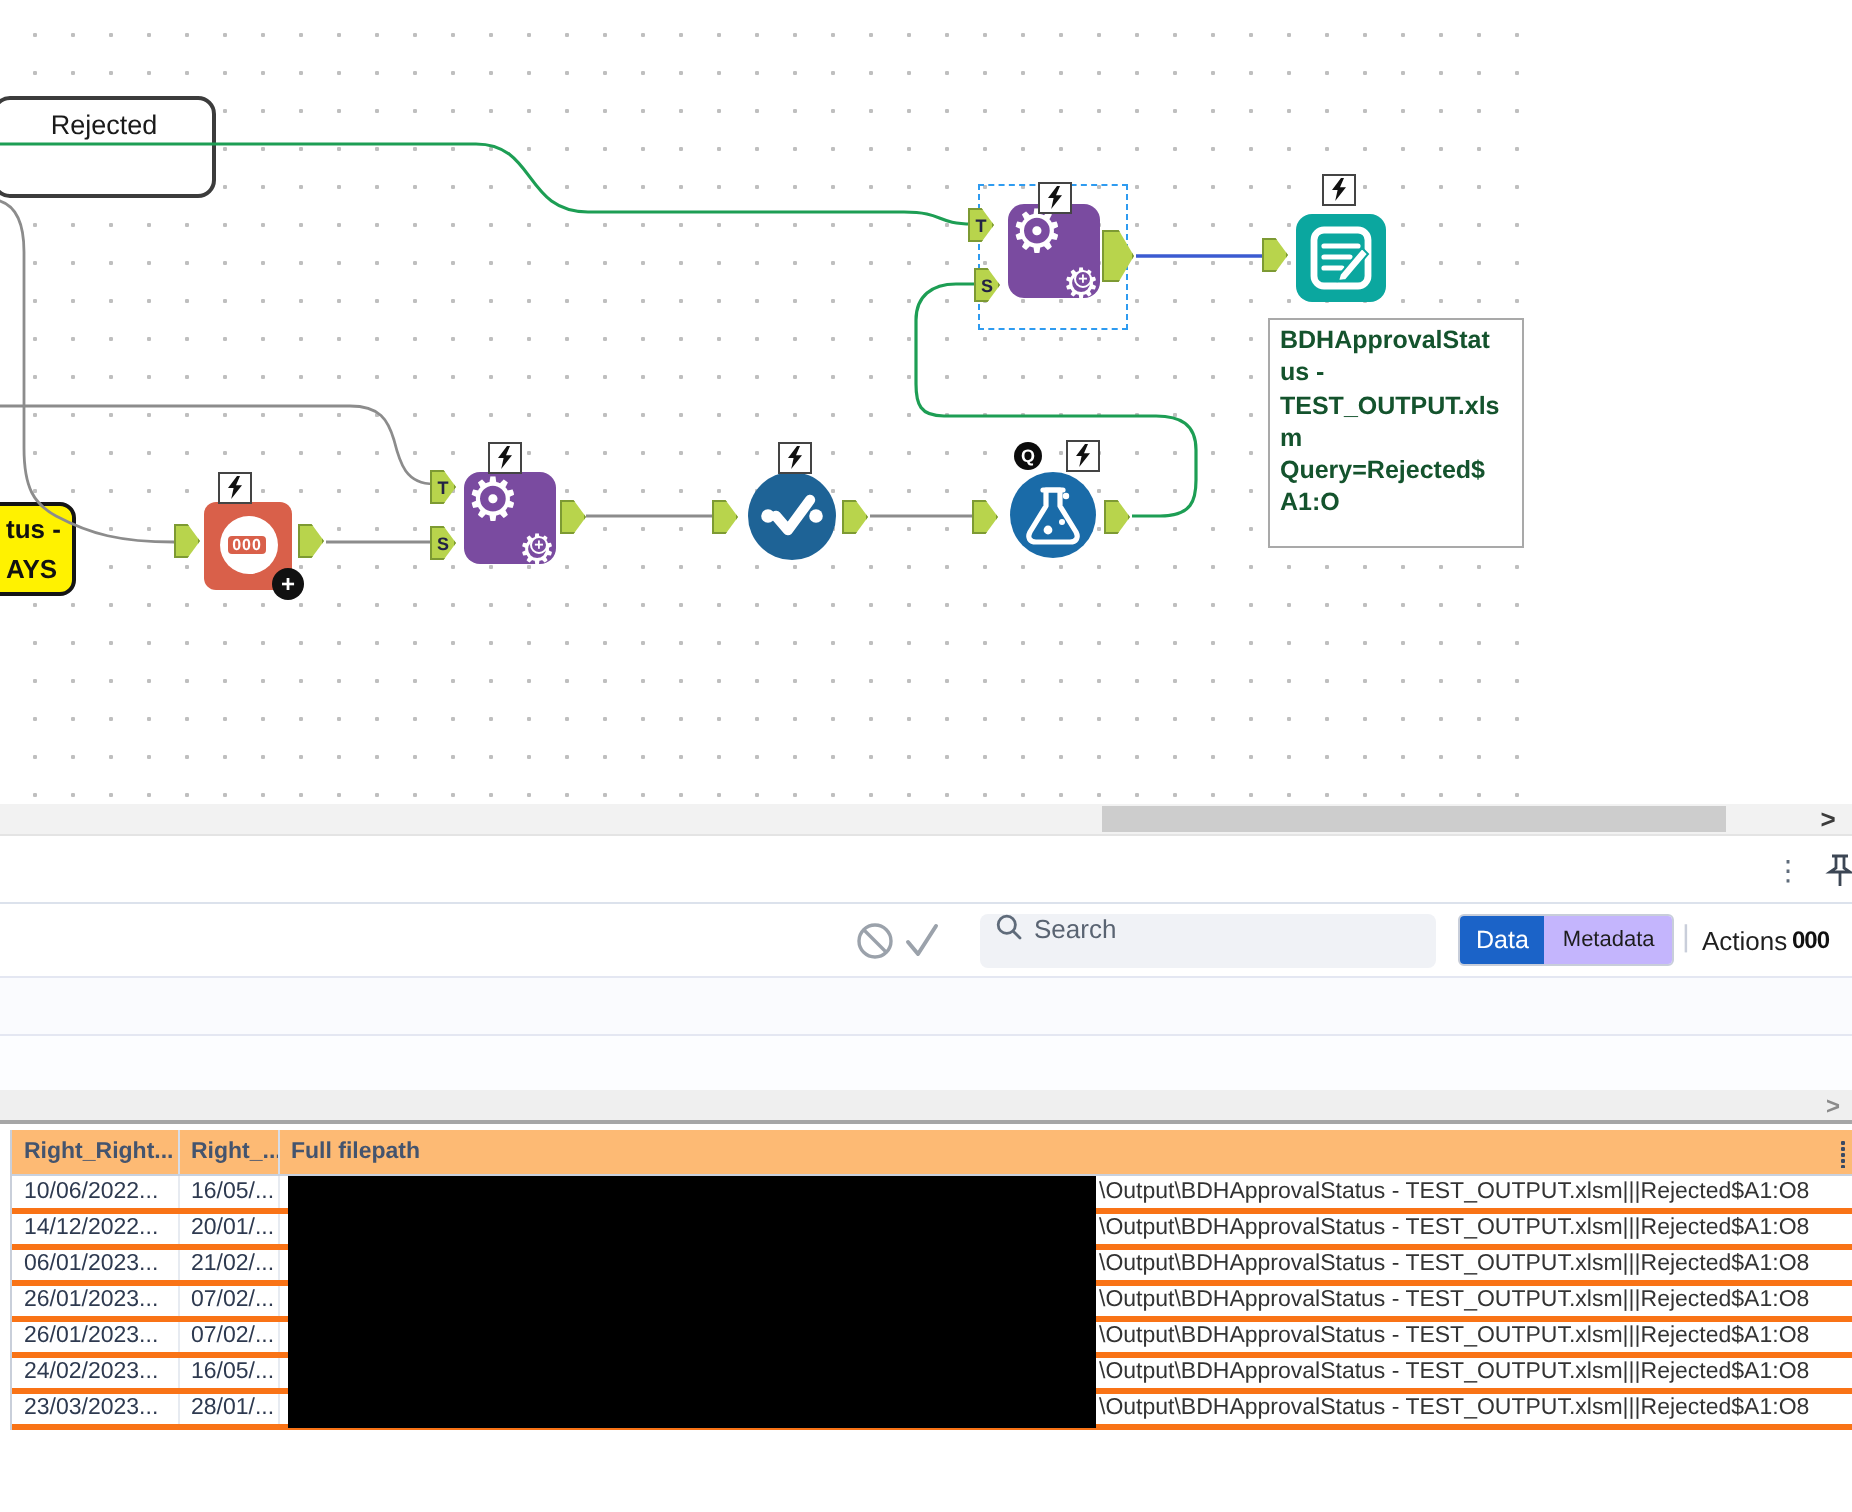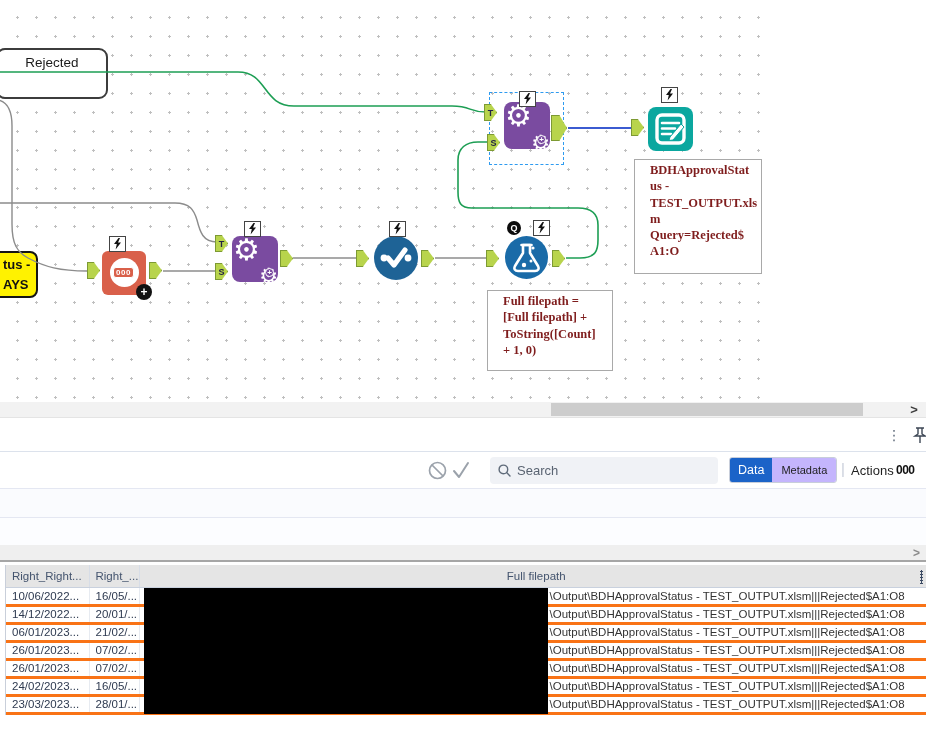--- a/index.html
+++ b/index.html
@@ -15,22 +15,22 @@
 
   .node { position:absolute; }
   .toolbox { border-radius:7px; }
   .bolt-badge { position:absolute; width:17px; height:16px; background:#fff;
     border:1px solid #444; display:flex; align-items:center; justify-content:center; z-index:6; }
   .anchor { position:absolute; width:13px; height:17px; background:#b8d44c;
     border:1px solid #7d9a33; clip-path:polygon(0 0,52% 0,100% 50%,52% 100%,0 100%);
     display:flex; align-items:center; justify-content:center;
     font-size:9px; font-weight:bold; color:#224; z-index:6; }
   .annotation { position:absolute; background:#fff; border:1px solid #a9a9a9;
-    color:#7f1d1d; font-weight:bold; font-size:12.5px; line-height:1.3;
-    padding:2px 15px; white-space:pre-line; z-index:7;font-family:Liberation Serif, serif; }
+    color:#14532d; font-weight:bold; font-size:12.5px; line-height:1.3;
+    padding:2px 5px; white-space:pre-line; z-index:7; }
 
   #rejected-box { position:absolute; left:-4px; top:48px; width:112px; height:51px;
     background:#fff; border:2px solid #3c3c3c; border-radius:9px; text-align:center;
     padding-top:5px; font-size:13.5px; color:#1a1a1a; z-index:2; }
   #yellow-note { position:absolute; left:-26px; top:251px; width:64px; height:47px;
     background:#fff200; border:2px solid #151515; border-radius:8px;
     padding:2px 0 0 27px; font-size:13px; font-weight:600; color:#111; line-height:1.5; z-index:2; }
 
   
   #tool-recordid { left:102px; top:251px; width:44px; height:44px; background:#d9604a; border-radius:6px; z-index:4; }
@@ -71,21 +71,21 @@
   
   #panel-head { position:absolute; left:0; top:417px; width:926px; height:35px; background:#fff;
     border-top:1px solid #e4e4e4; border-bottom:1px solid #dce2ec; }
   #panel-head .kebab { position:absolute; right:25px; top:9px; color:#5f6b7a; font-size:14px; }
   #panel-head .pin { position:absolute; right:-4px; top:8px; }
 
   #toolbar { position:absolute; left:0; top:452px; width:926px; height:37px; background:#fff;
     border-bottom:1px solid #e4e7f2; }
   .tb-icon { position:absolute; top:9px; }
   #search-box { position:absolute; left:490px; top:5px; width:228px; height:27px; background:#f0f2f6;
-    border-radius:4px; display:flex; align-items:center; padding-left:8px; }
+    border-radius:4px; display:flex; align-items:flex-start; padding-left:8px; }
   #search-box input { border:none; outline:none; background:transparent; font-size:13px;
     color:#333; width:180px; margin-left:6px; font-family:"Liberation Sans",sans-serif; }
   #search-box input::placeholder { color:#5a6472; opacity:1; }
   #seg { position:absolute; left:729px; top:5px; height:26px; display:flex;
     border:1px solid #c8ceda; border-radius:3px; overflow:hidden; }
   #seg .seg-data { background:#1b63c8; color:#fff; font-size:12.5px; padding:0 8px;
     display:flex; align-items:center; }
   #seg .seg-meta { background:#c4b5fd; color:#1d1d1d; font-size:11px; padding:0 9px;
     display:flex; align-items:center; }
   #tb-sep { position:absolute; left:841px; top:8px; color:#c9ceda; font-size:15px; }
@@ -96,23 +96,23 @@
   #band1 { position:absolute; left:0; top:489px; width:926px; height:29px; background:#fafbfe;
     border-bottom:1px solid #e4e7f2; }
   #band2 { position:absolute; left:0; top:518px; width:926px; height:27px; background:#fcfdff; }
   #graystrip { position:absolute; left:0; top:545px; width:926px; height:17px; background:#efefef;
     border-bottom:2px solid #a6a6a6; }
   #graystrip .arrow { position:absolute; right:6px; top:1px; color:#8b8b8b; font-size:12px; font-weight:bold; }
 
   
   #grid { position:absolute; left:5px; top:565px; width:921px; border-left:1px solid #c9cfda; background:#fff; }
   #grid table { border-collapse:collapse; width:921px; table-layout:fixed; }
-  #grid th { height:22px; background:#e5e5e5; border-bottom:1px solid #c9d1de; border-right:1px solid #d7dde7;
-    font-size:11.5px; font-weight:normal; color:#44546e; text-align:left; padding-left:6px; white-space:nowrap; overflow:hidden; }
-  #grid th:last-child { border-right:none;text-align:center; }
+  #grid th { height:22px; background:#fdba74; border-bottom:1px solid #c9d1de; border-right:1px solid #d7dde7;
+    font-size:11.5px; font-weight:bold; color:#44546e; text-align:left; padding-left:6px; white-space:nowrap; overflow:hidden; }
+  #grid th:last-child { border-right:none; }
   #grid td { height:18px; border-bottom:3px solid #f97316; border-right:1px solid #e7ebf1;
     font-size:11.5px; color:#2e3a50; padding-left:6px; white-space:nowrap; overflow:hidden; }
   #grid td:last-child { border-right:none; padding-left:410px; color:#333; }
   #grid col.c1 { width:83px; } #grid col.c2 { width:50px; } #grid col.c3 { width:788px; }
   #redaction { position:absolute; left:138px; top:23px; width:404px; height:126px; background:#000; z-index:3; }
   #grid .grip { position:absolute; right:3px; top:5px; width:3px; height:14px;
     background-image:radial-gradient(#3b4a63 1px, transparent 1.2px); background-size:3px 3px; }
 </style>
 </head>
 <body>
@@ -224,24 +224,20 @@
       </svg>
     </div>
     <div class="anchor" style="left:631px; top:119px;"></div>
 
     <div class="annotation" style="left:634px; top:159px; width:128px; height:115px;">BDHApprovalStat
 us -
 TEST_OUTPUT.xls
 m
 Query=Rejected$
 A1:O</div>
-    <div class="annotation" style="left:487px; top:290px; width:126px; height:81px;">Full filepath =
-[Full filepath] +
-ToString([Count]
-+ 1, 0)</div>
   </div>
 
   <div id="hscroll">
     <div class="thumb"></div>
     <div class="arrow">&gt;</div>
   </div>
 
   <div id="panel-head">
     <div class="kebab">⋮</div>
     <div class="pin">

